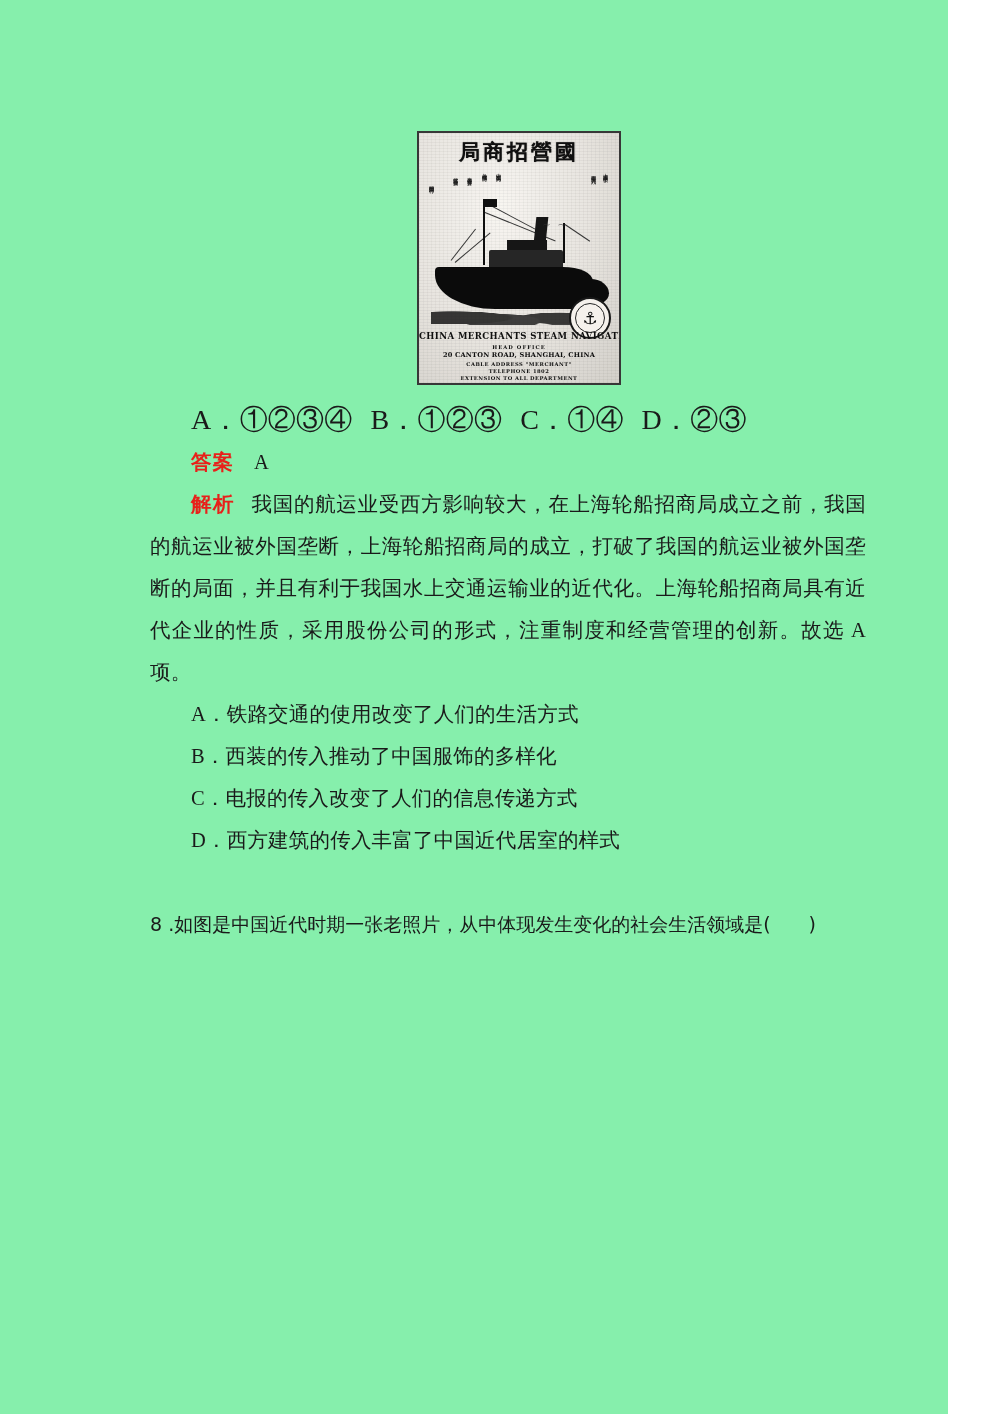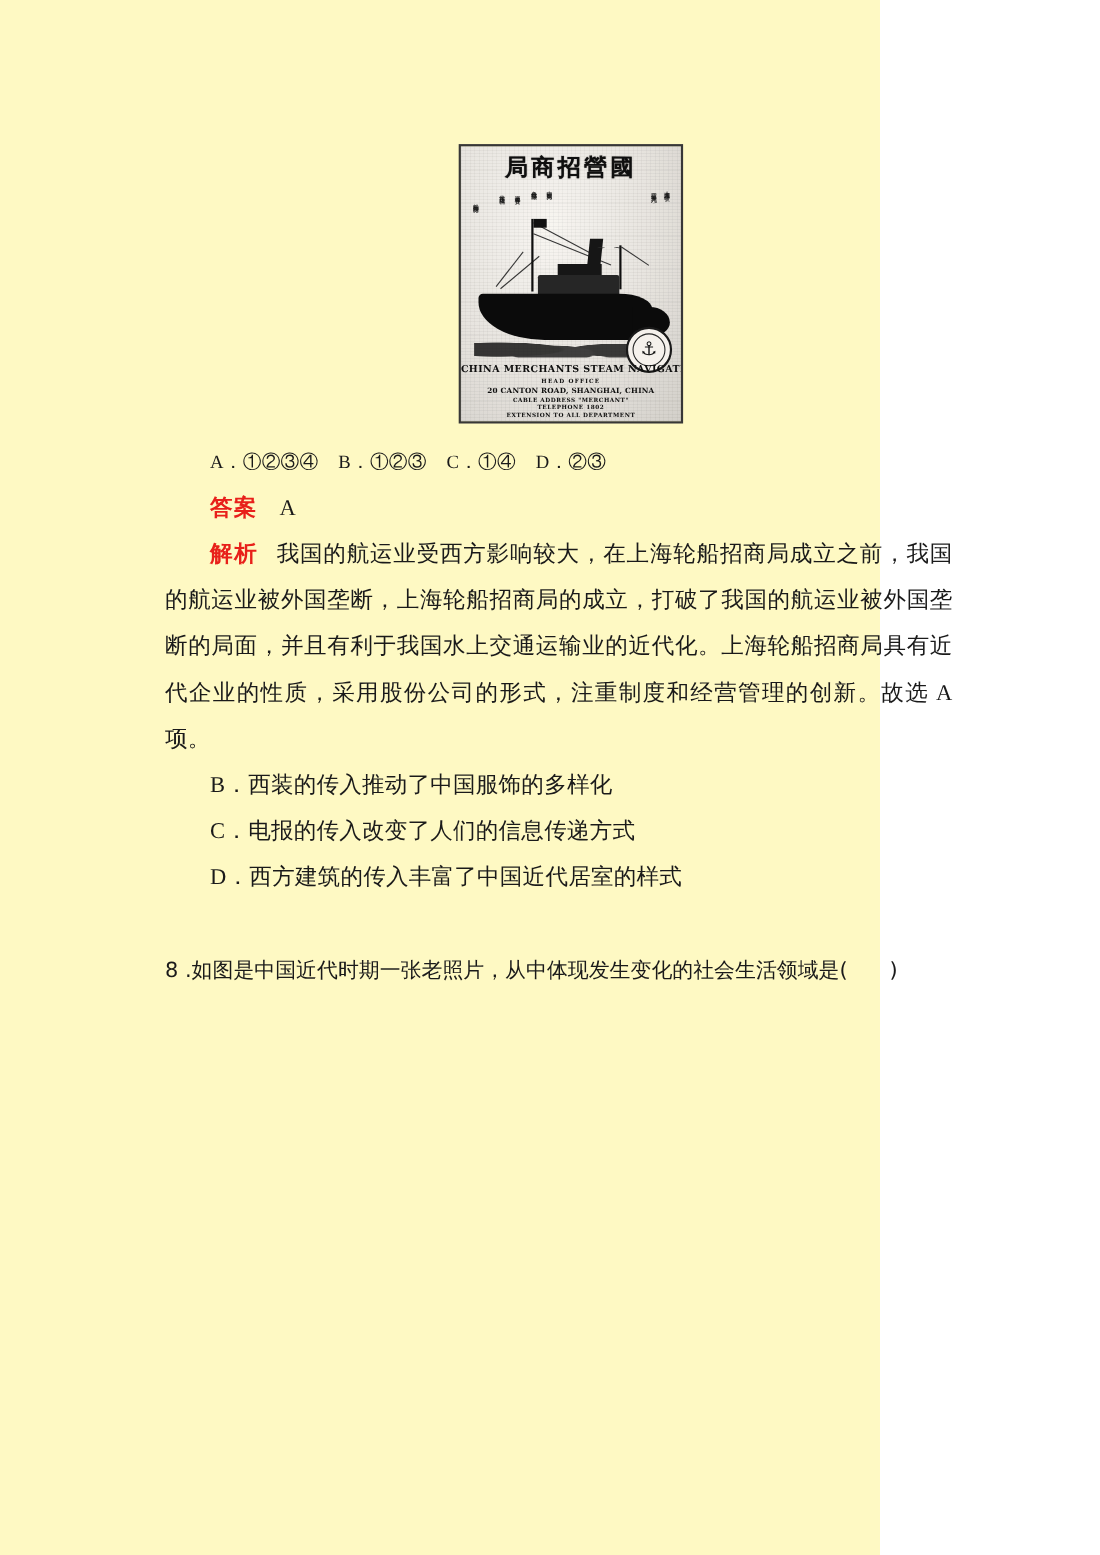--- a/index.html
+++ b/index.html
@@ -12,23 +12,23 @@
     height: 1414px;
     position: relative;
     font-family: "Liberation Serif", "DejaVu Serif", serif;
     color: #1a1a1a;
     overflow: hidden;
   }
 
   .page {
     position: absolute;
     left: 0; top: 0;
-    width: 800px;
+    width: 948px;
     height: 1414px;
-    background: #fef9c3;
+    background: #86efac;
   }
 
   
   .figure-wrap {
     position: absolute;
     left: 417px;
     top: 131px;
     width: 204px;
     height: 254px;
   }
@@ -250,21 +250,21 @@
     letter-spacing: 0.2px;
   }
   .indent { text-indent: 41px; }
   .tight { text-align: left; }
   .label-red {
     color: #e8201a;
     font-weight: 700;
     letter-spacing: 1px;
   }
   .opts {
-    font-size: 17px;
+    font-size: 28px;
     line-height: 42px;
     margin: 0;
     text-indent: 41px;
     letter-spacing: .2px;
   }
   .opts .sp { display: inline-block; width: 18px; }
   .optline {
     font-size: 20.5px;
     line-height: 42px;
     margin: 0;
@@ -339,20 +339,21 @@
 
     <p class="para tight" style="text-indent:41px;">
       <span class="label-red">答案</span><span class="sp" style="display:inline-block;width:20px;"></span><span>A</span>
     </p>
 
     <p class="para" style="text-indent:41px;">
       <span class="label-red">解析</span><span style="display:inline-block;width:16px;"></span><span>我国的航运业受西方影响较大，在上海轮船招商局成立之前，我国的航运业被外国垄断，上海轮船招商局的成立，打破了我国的航运业被外国垄断的局面，并且有利于我国水上交通运输业的近代化。上海轮船招商局具有近代企业的性质，采用股份公司的形式，注重制度和经营管理的创新。故选 A 项。</span>
     </p>
 
 
+    <p class="optline">A．铁路交通的使用改变了人们的生活方式</p>
     <p class="optline">B．西装的传入推动了中国服饰的多样化</p>
     <p class="optline">C．电报的传入改变了人们的信息传递方式</p>
     <p class="optline">D．西方建筑的传入丰富了中国近代居室的样式</p>
 
 
 
     <div class="spacer-line"></div>
 
     <p class="q8">8 .如图是中国近代时期一张老照片，从中体现发生变化的社会生活领域是(　　)</p>
 

